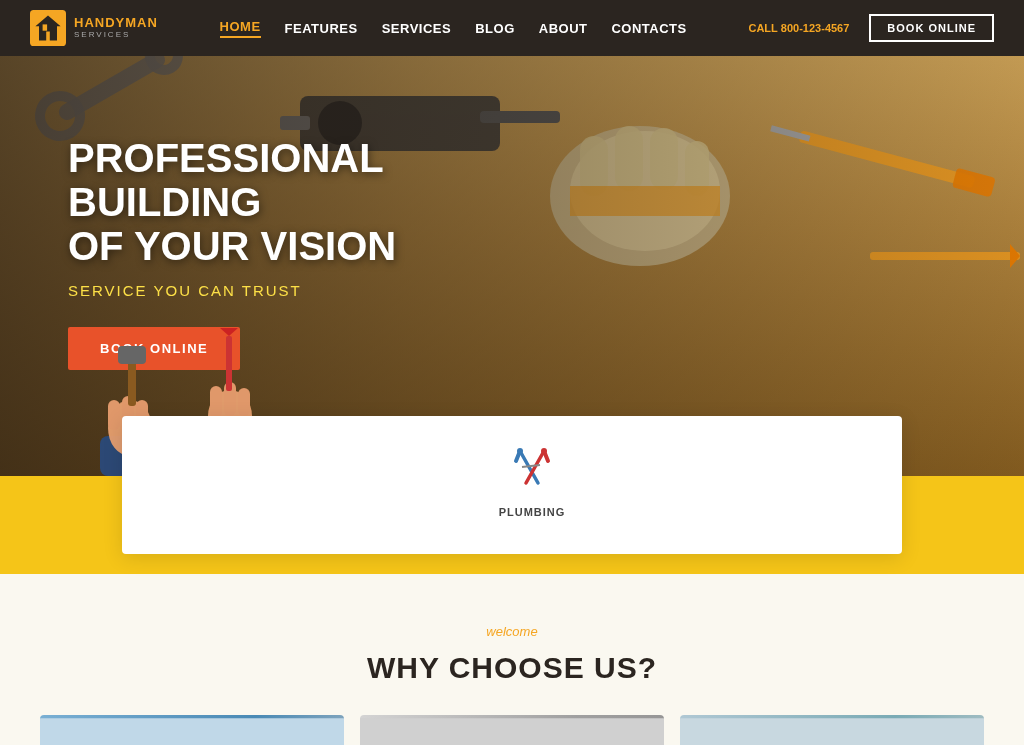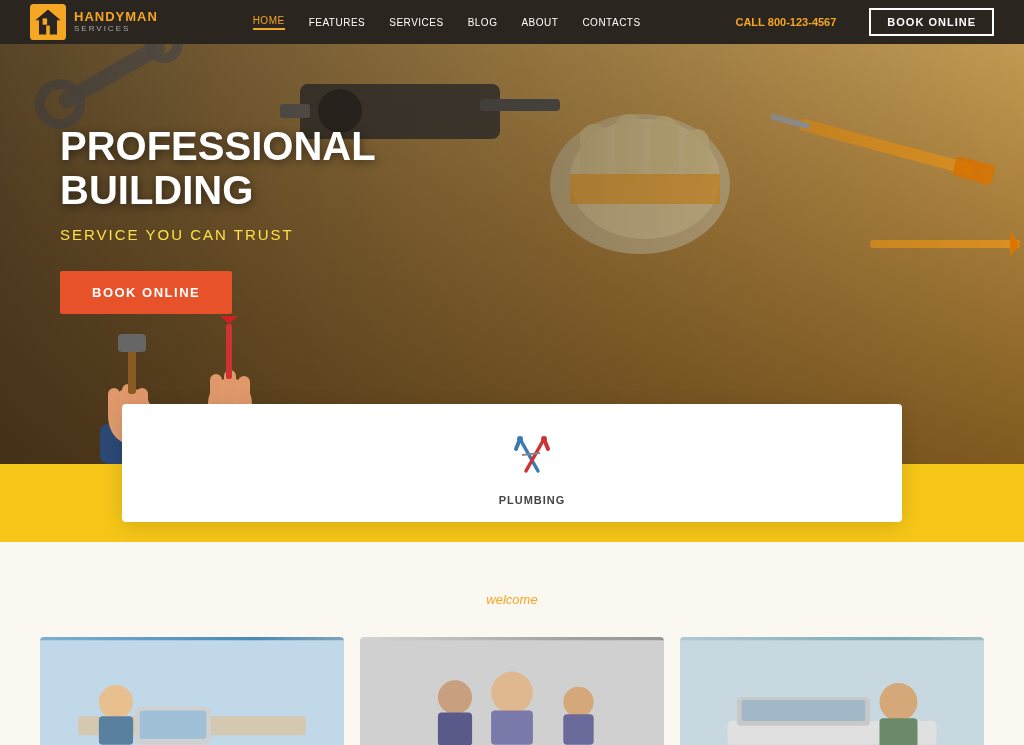--- a/index.html
+++ b/index.html
@@ -5,21 +5,21 @@
     * { margin: 0; padding: 0; box-sizing: border-box; }
     body { font-family: 'Arial', sans-serif; width: 1024px; overflow-x: hidden; }
 
     
     header {
       background: #2b2520;
       display: flex;
       align-items: center;
       justify-content: space-between;
       padding: 0 30px;
-      height: 44px;
+      height: 56px;
       position: relative;
       z-index: 10;
     }
     .logo-area {
       display: flex;
       align-items: center;
       gap: 8px;
     }
     .logo-icon {
       width: 36px;
@@ -39,27 +39,27 @@
     .logo-text .handyman span { color: #f5a623; }
     .logo-text .services {
       font-size: 8px;
       color: #aaa;
       letter-spacing: 2px;
     }
     nav { display: flex; gap: 24px; align-items: center; }
     nav a {
       color: #fff;
       text-decoration: none;
-      font-size: 10px;
-      font-weight: 400;
+      font-size: 13px;
+      font-weight: 700;
       letter-spacing: 0.5px;
       text-transform: uppercase;
     }
     nav a.active { color: #f5a623; border-bottom: 2px solid #f5a623; padding-bottom: 2px; }
-    .header-right { display: flex; align-items: center; gap: 33px; }
+    .header-right { display: flex; align-items: center; gap: 20px; }
     .call-text { font-size: 11px; color: #ccc; }
     .call-text span { color: #f5a623; font-weight: 700; }
     .book-btn-header {
       background: transparent;
       border: 2px solid #fff;
       color: #fff;
       padding: 6px 16px;
       font-size: 11px;
       font-weight: 700;
       letter-spacing: 1px;
@@ -88,21 +88,21 @@
     .hero-tools-bg {
       position: absolute;
       inset: 0;
       background:
         radial-gradient(ellipse at 70% 50%, #c8a86b 0%, #a07840 30%, #6b4f28 60%, #3d2b14 100%);
       z-index: 0;
     }
     .hero-content {
       position: absolute;
       top: 80px;
-      left: 60px;
+      left: 68px;
       z-index: 2;
       color: #fff;
     }
     .hero-title {
       font-size: 40px;
       font-weight: 900;
       line-height: 1.1;
       text-transform: uppercase;
       max-width: 480px;
       text-shadow: 1px 2px 8px rgba(0,0,0,0.5);
@@ -154,21 +154,21 @@
       margin-top: -60px;
       position: relative;
       z-index: 5;
       overflow: hidden;
     }
     .service-item {
       flex: 1;
       display: flex;
       flex-direction: column;
       align-items: center;
-      padding: 28px 10px 16px 10px;
+      padding: 28px 10px 36px 10px;
       border-right: 1px solid #eee;
       cursor: pointer;
       margin-left: 40px;
     }
     .service-item:last-child { border-right: none; }
     .service-icon {
       width: 50px;
       height: 50px;
       margin-bottom: 12px;
       display: flex;
@@ -310,20 +310,21 @@
         <polygon points="150,0 140,-12 140,12" fill="#f08000"></polygon>
       </g>
     </svg>
   </div>
 
   <div class="hero-bg"></div>
 
   <div class="hero-content">
     <h1 class="hero-title">
       <span>PROFESSIONAL BUILDING</span><br>
+      <span>OF YOUR VISION</span>
     </h1>
     <p class="hero-subtitle">SERVICE YOU CAN TRUST</p>
     <button class="book-btn-hero">BOOK ONLINE</button>
   </div>
 
   <div class="hands-area">
     <svg width="220" height="160" viewBox="0 0 220 160" xmlns="http://www.w3.org/2000/svg">
 
       <g transform="translate(20,40)">
 
@@ -377,20 +378,21 @@
 
 
 
 
 
   </div>
 </div>
 
 <section class="why-section">
   <p class="why-welcome">welcome</p>
+  <h2 class="why-title">WHY CHOOSE US?</h2>
   <div class="why-images">
     <div class="why-img-placeholder why-img-1">
       <svg width="100%" height="130" viewBox="0 0 320 130">
         <rect width="320" height="130" fill="#c0d8e8"></rect>
 
         <rect x="40" y="80" width="240" height="20" rx="4" fill="#d4c8b0"></rect>
         <circle cx="80" cy="65" r="18" fill="#e8c090"></circle>
         <rect x="62" y="80" width="36" height="30" rx="4" fill="#5a80a0"></rect>
         <rect x="100" y="70" width="80" height="40" rx="6" fill="#d0d0d0"></rect>
         <rect x="105" y="74" width="70" height="30" rx="3" fill="#a0c0d8"></rect>

